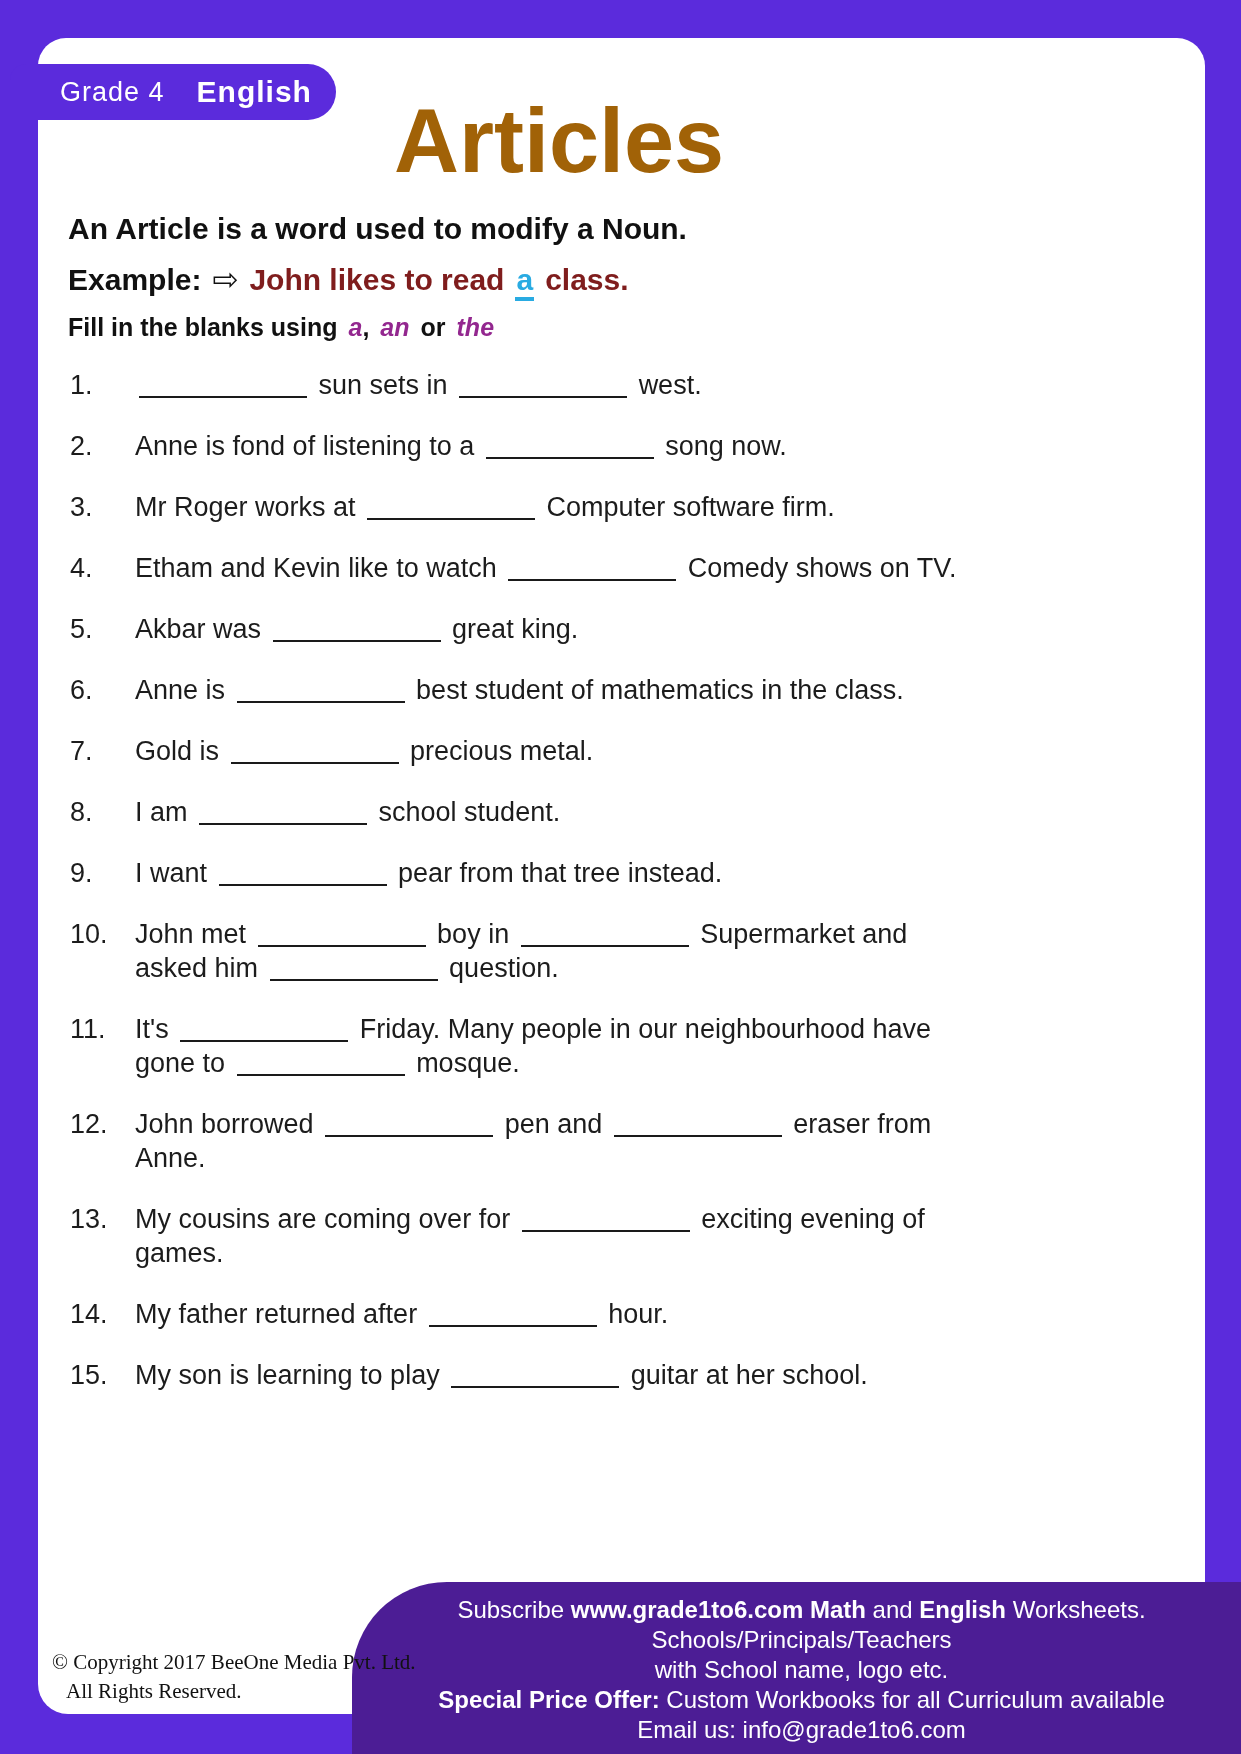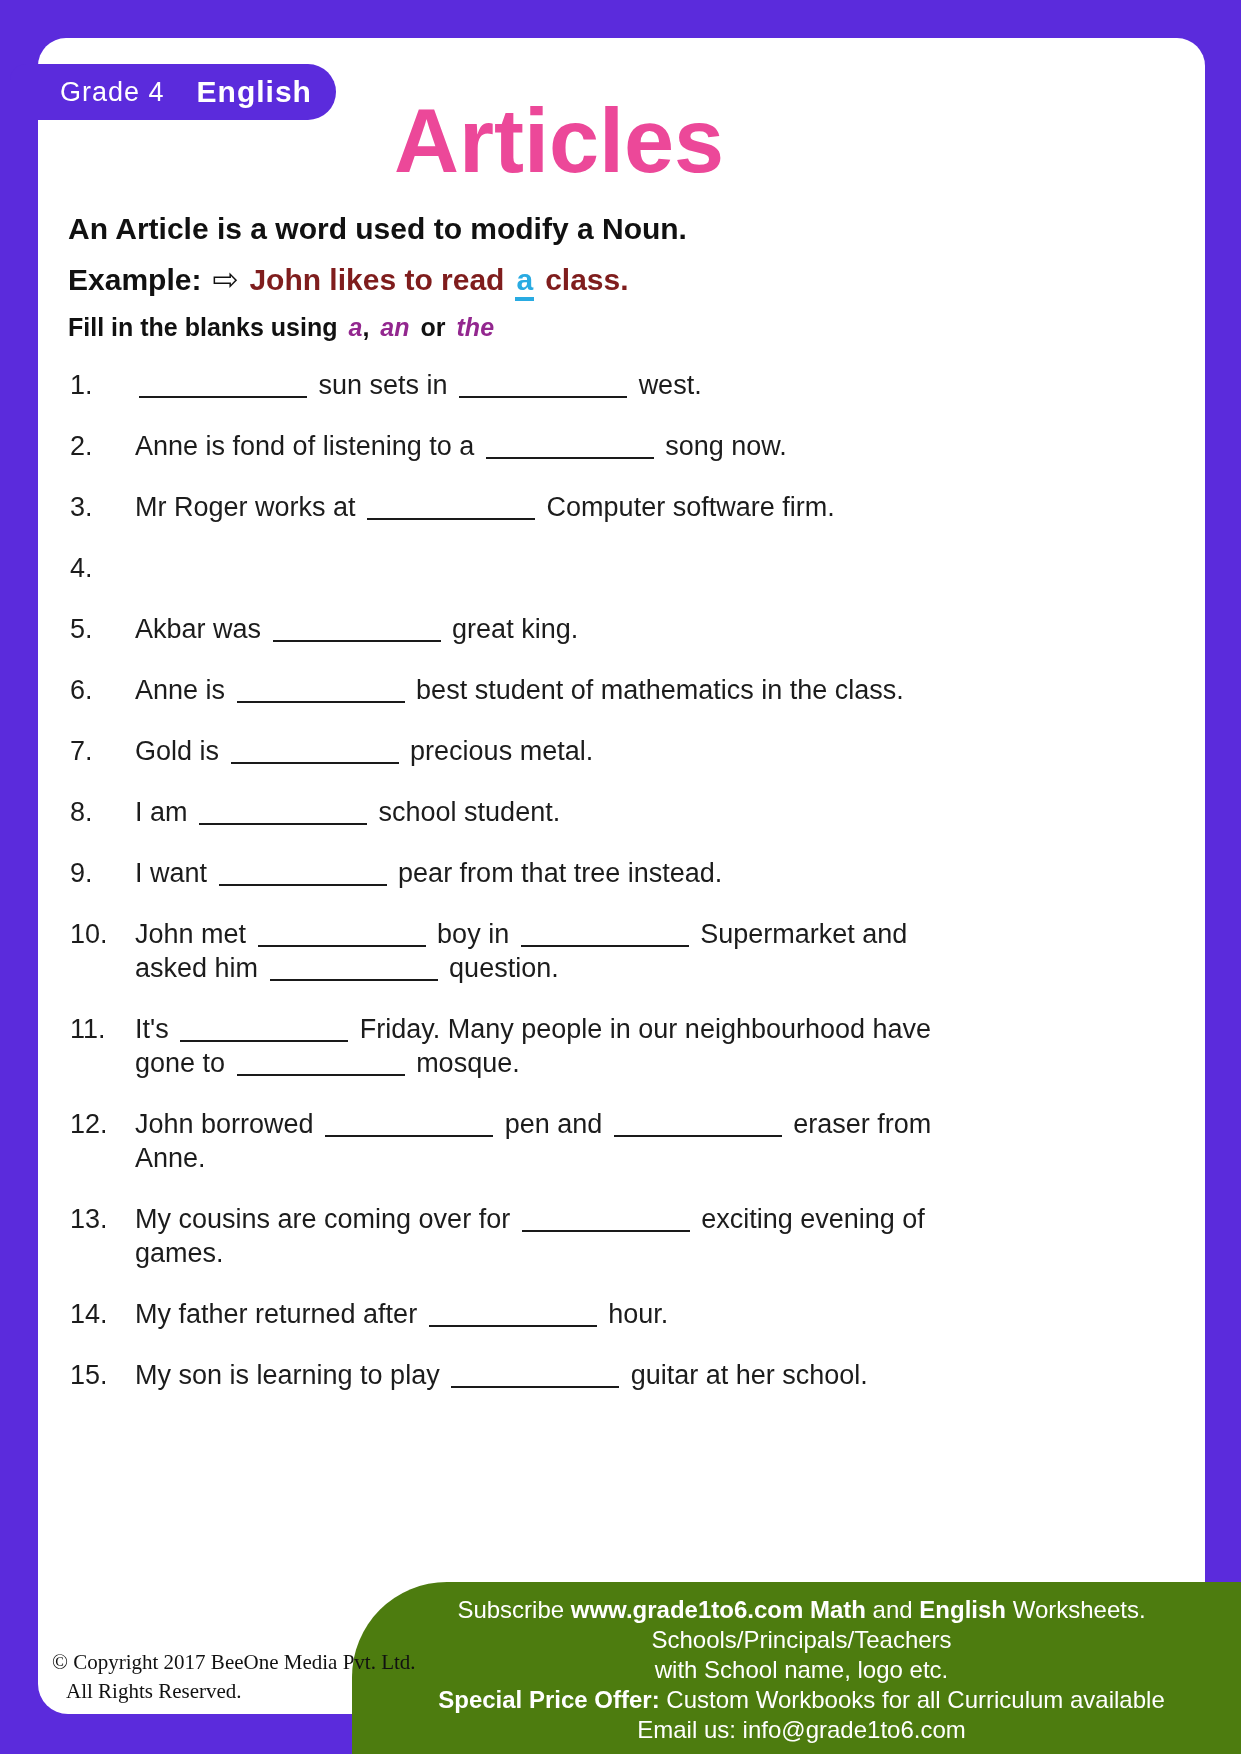--- a/index.html
+++ b/index.html
@@ -35,21 +35,21 @@
   .badge .grade { font-size:27px; font-weight:400; letter-spacing:1px; }
   .badge .subject { font-size:30px; font-weight:700; letter-spacing:1px; }
   
   .title {
     padding-top:58px;
     text-align:center;
     padding-right:125px;
     font-size:90px;
     line-height:1.0;
     font-weight:800;
-    color:#ec4899;
+    color:#a16207;
   }
   
   .intro { margin:26px 0 0 30px; }
   .def-line { font-size:30px; font-weight:700; color:#111; }
   .example-line { margin-top:15px; font-size:30px; font-weight:700; color:#111; }
   .example-line .seg { margin-right:11px; }
   .arrow { font-family:"DejaVu Sans", sans-serif; font-weight:400; font-size:31px; }
   .ex-red { color:#7f1d1d; }
   .ex-article {
     color:#29ABE2;
@@ -70,21 +70,21 @@
     width:168px;
     height:20px;
     border-bottom:2.5px solid #1a1a1a;
     vertical-align:-4px;
     margin:0 4px;
   }
   
   .footer {
     position:absolute;
     left:352px; top:1582px; right:0; bottom:0;
-    background:#4d7c0f;
+    background:#4c1d95;
     border-top-left-radius:95px;
     color:#ffffff;
     text-align:center;
     padding:13px 30px 0 40px;
     font-size:24px;
     line-height:30px;
     z-index:6;
   }
   .footer b { font-weight:700; }
   
@@ -121,20 +121,21 @@
       <div class="q">
         <span class="qnum">2.</span>
         <div class="qbody"><span>Anne is fond of listening to a</span> <span class="blank"></span> <span>song now.</span> </div>
       </div>
       <div class="q">
         <span class="qnum">3.</span>
         <div class="qbody"><span>Mr Roger works at</span> <span class="blank"></span> <span>Computer software firm.</span> </div>
       </div>
       <div class="q">
         <span class="qnum">4.</span>
+        <div class="qbody"><span>Etham and Kevin like to watch</span> <span class="blank"></span> <span>Comedy shows on TV.</span> </div>
       </div>
       <div class="q">
         <span class="qnum">5.</span>
         <div class="qbody"><span>Akbar was</span> <span class="blank"></span> <span>great king.</span> </div>
       </div>
       <div class="q">
         <span class="qnum">6.</span>
         <div class="qbody"><span>Anne is</span> <span class="blank"></span> <span>best student of mathematics in the class.</span> </div>
       </div>
       <div class="q">

